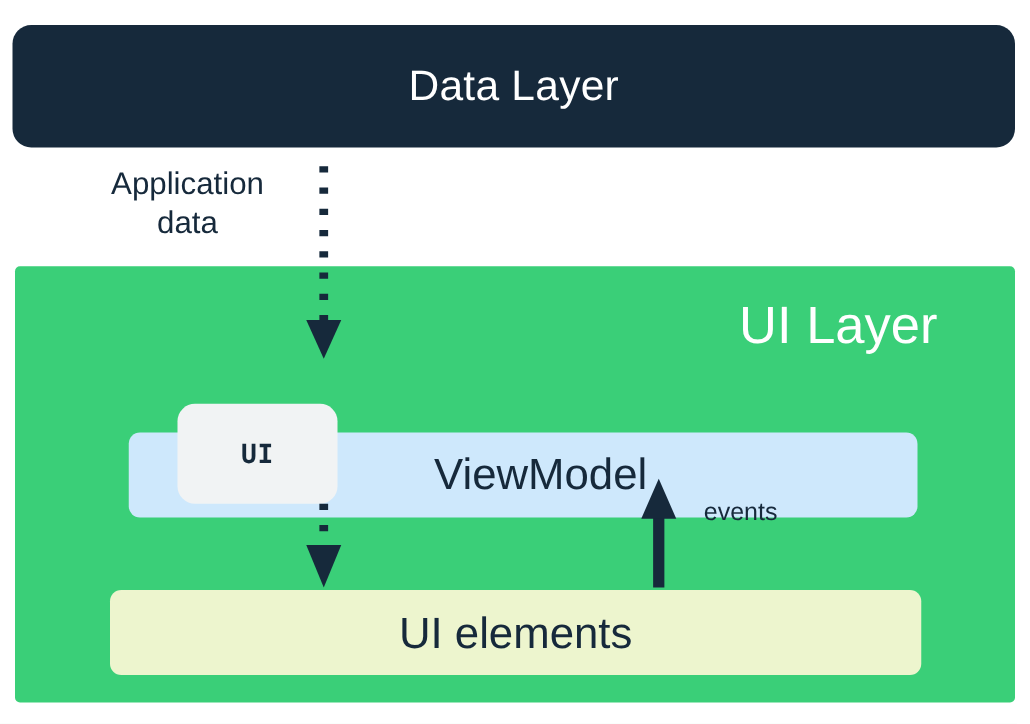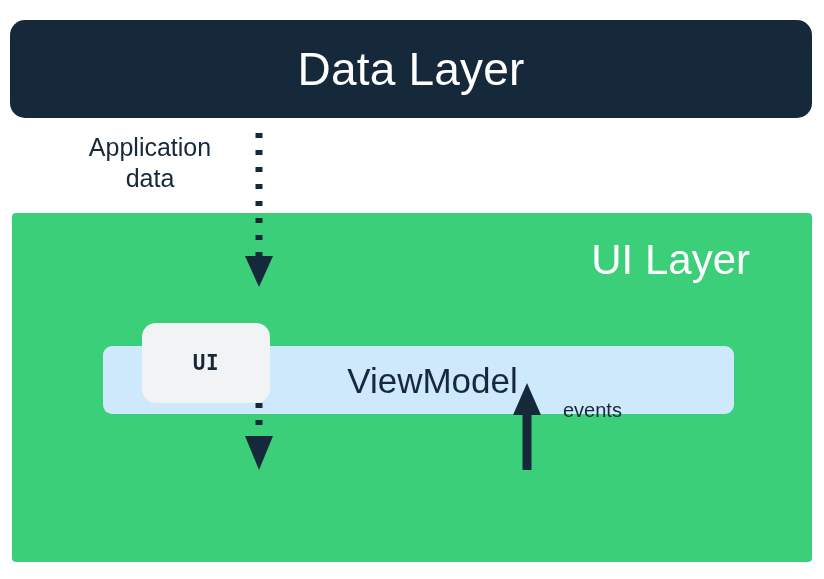--- a/index.html
+++ b/index.html
@@ -30,21 +30,21 @@
     height: 98px;
     background: #16293B;
     border-radius: 15px;
     display: flex;
     align-items: center;
     justify-content: center;
     box-sizing: border-box;
   }
   .data-layer-label {
     color: #ffffff;
-    font-size: 46px;
+    font-size: 34px;
     font-weight: 400;
     letter-spacing: 0.2px;
     line-height: 1;
   }
 
   
   .app-data-label {
     position: absolute;
     left: 60px;
     top: 132px;
@@ -189,20 +189,23 @@
     <span class="ui-layer-label">UI Layer</span>
 
     <div class="viewmodel-box">
       <span class="viewmodel-label">ViewModel</span>
     </div>
 
     <div class="ui-state-chip">
       <span class="ui-state-line">UI</span>
     </div>
 
+    <div class="ui-elements-box">
+      <span class="ui-elements-label">UI elements</span>
+    </div>
 
   </div>
 
   <div class="events-label">events</div>
 
   <svg class="arrow-layer" width="824" height="579" viewBox="0 0 824 579">
 
     <g>
       <line x1="259" y1="133" x2="259" y2="256" stroke="#16293B" stroke-width="7" stroke-linecap="butt" stroke-dasharray="5 12"></line>
       <polygon points="245,256 273,256 259,287" fill="#16293B"></polygon>

